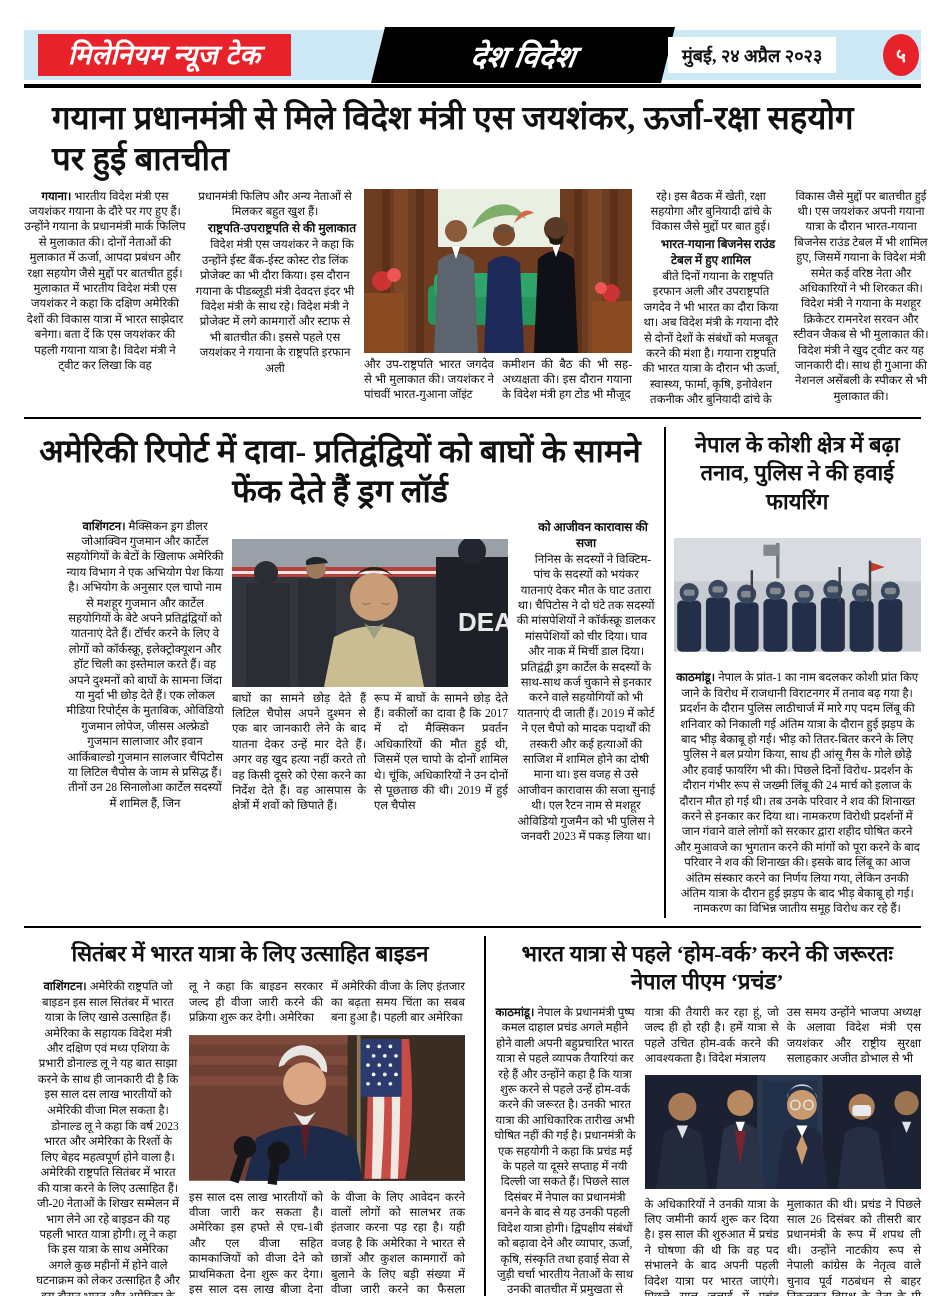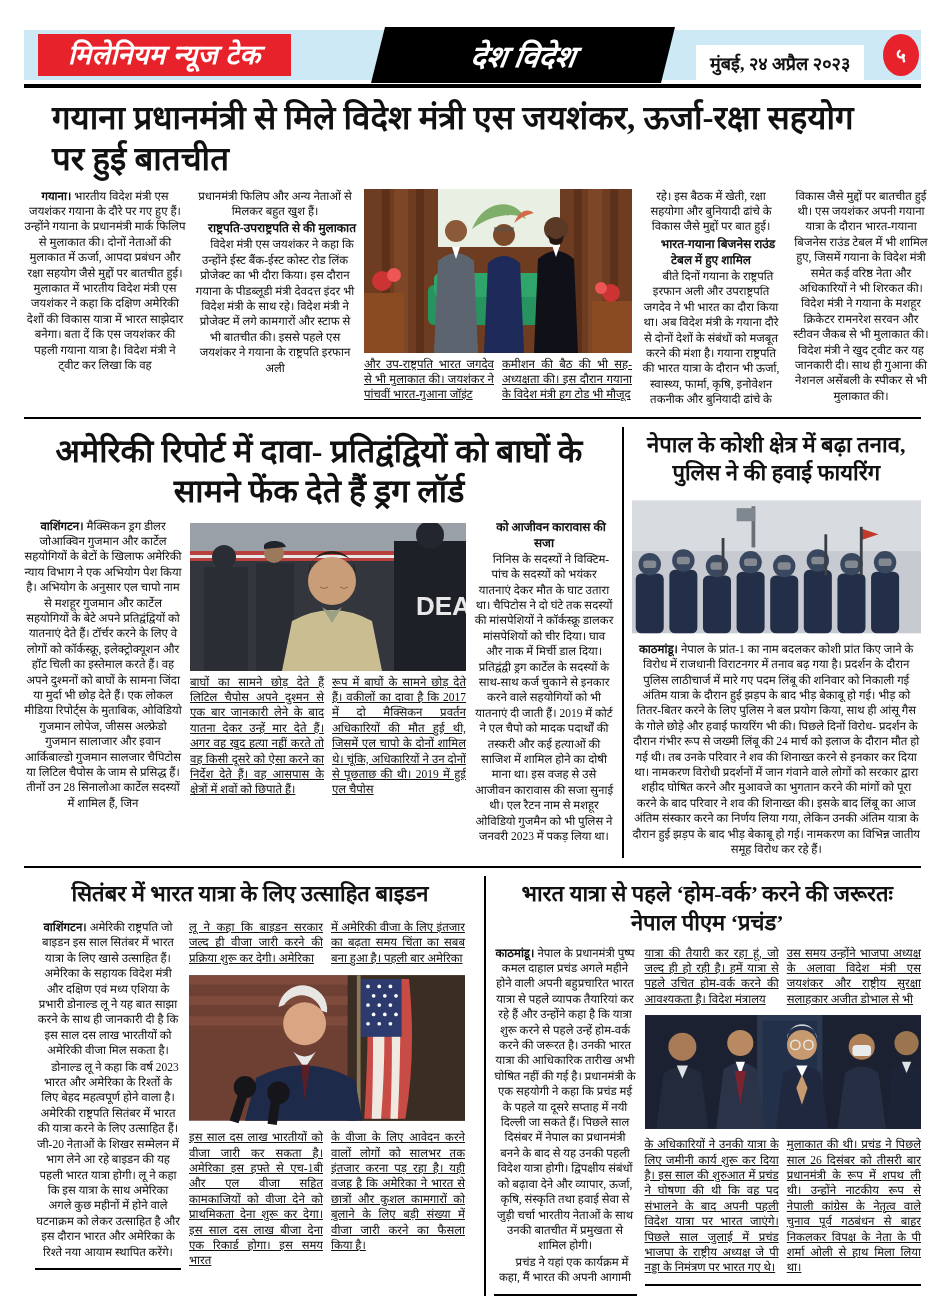--- a/index.html
+++ b/index.html
@@ -5,49 +5,49 @@
   html,body{margin:0;padding:0;background:#f3f3f3;}
   body{width:945px;font-family:"Liberation Serif","DejaVu Serif",serif;color:#111;}
   .sheet{width:945px;min-height:1296px;background:#fff;box-sizing:border-box;padding:30px 22px 14px;overflow:hidden;}
   
   .masthead{height:50px;background:#cde9f6;display:flex;align-items:center;position:relative;margin:0 2px;}
   .brand{background:#e8222a;color:#fff;font-weight:bold;font-style:italic;font-size:27px;line-height:1;
          height:42px;display:flex;align-items:center;padding:0 30px;margin-left:14px;letter-spacing:.5px;}
   .section-band{position:absolute;left:354px;top:-3px;height:56px;width:290px;background:#000;transform:skewX(-14deg);
          display:flex;align-items:center;justify-content:center;}
   .section-band span{transform:skewX(6deg);color:#fff;font-style:italic;font-weight:bold;font-size:30px;}
-  .dateline-box{position:absolute;left:672px;top:7px;height:36px;background:#fff;display:flex;align-items:center;
-         padding:0 14px;font-weight:bold;font-size:18px;margin-top:8px;}
+  .dateline-box{position:absolute;left:644px;top:7px;height:36px;background:#fff;display:flex;align-items:center;
+         padding:0 14px;font-weight:bold;font-size:18px;}
   .pageno{position:absolute;right:2px;top:4px;width:36px;height:42px;background:#e8222a;border-radius:50%;
          color:#fff;font-weight:bold;font-size:19px;display:flex;align-items:center;justify-content:center;}
   .top-rule{height:4px;background:#000;margin:4px 2px 0;}
   
   .h1{font-size:33px;font-weight:800;text-align:left;line-height:1.25;margin:10px 30px 8px;}
   .h2{font-size:32px;font-weight:800;text-align:center;line-height:1.25;margin:4px 6px 8px;}
   .h3{font-size:22px;font-weight:800;text-align:center;line-height:1.3;margin:4px 4px 8px;}
   
   .body-txt{font-size:11.5px;line-height:1.34;text-align:justify;}
   .body-txt p{margin:0 0 1px;text-indent:14px;text-align:center;}
   .body-txt p.noind{text-indent:0;}
   .dl{font-weight:bold;margin-right:3px;}
   .subhead{font-weight:bold;font-size:12px;margin:2px 0;text-indent:0;text-align:left;}
   
   .cols{display:flex;gap:8px;margin:0 2px;}
   .rule-h{height:2px;background:#000;margin:8px 2px;}
   .rule-v{width:1.5px;background:#000;flex:0 0 1.5px;}
   .photo{display:block;width:100%;}
   .photo-frame{line-height:0;margin-bottom:4px;}
   .mini-cols{display:flex;gap:8px;}
-  .mini-cols>div{flex:1;text-decoration:underline;}
+  .mini-cols>div{flex:1;}
   .end-rule{height:2px;background:#000;margin-top:8px;}
   
   .a1-c1{flex:0 0 162px;} .a1-c2{flex:0 0 162px;} .a1-photo{flex:0 0 268px;} .a1-c4{flex:0 0 142px;} .a1-c5{flex:0 0 142px;}
   
   .row2-left{flex:0 0 588px;} .row2-right{flex:1;}
-  .a2-c1{flex:0 0 158px;} .a2-mid{flex:0 0 276px;} .a2-c4{flex:0 0 140px;}
+  .a2-c1{flex:0 0 158px;margin-left:42px;} .a2-mid{flex:0 0 276px;} .a2-c4{flex:0 0 140px;}
   
   .row3-left{flex:0 0 452px;} .row3-right{flex:1;}
   .a4-c1{flex:0 0 146px;} .a4-mid{flex:1;}
   .a5-c1{flex:0 0 143px;} .a5-mid{flex:1;}
 </style>
 </head>
 <body>
 
 <div class="sheet">
 
@@ -138,21 +138,21 @@
   <div class="rule-h"></div>
 
   <div class="cols">
     <div class="row2-left">
       <div class="h2">अमेरिकी रिपोर्ट में दावा- प्रतिद्वंद्वियों को बाघों के सामने फेंक देते हैं ड्रग लॉर्ड</div>
       <div class="cols body-txt" style="margin:0;">
         <div class="a2-c1">
           <p class="noind"><b class="dl">वाशिंगटन।</b><span>मैक्सिकन ड्रग डीलर जोआक्विन गुजमान और कार्टेल सहयोगियों के बेटों के खिलाफ अमेरिकी न्याय विभाग ने एक अभियोग पेश किया है। अभियोग के अनुसार एल चापो नाम से मशहूर गुजमान और कार्टेल सहयोगियों के बेटे अपने प्रतिद्वंद्वियों को यातनाएं देते हैं। टॉर्चर करने के लिए वे लोगों को कॉर्कस्क्रू, इलेक्ट्रोक्यूशन और हॉट चिली का इस्तेमाल करते हैं। वह अपने दुश्मनों को बाघों के सामना जिंदा या मुर्दा भी छोड़ देते हैं। एक लोकल मीडिया रिपोर्ट्स के मुताबिक, ओविडियो गुजमान लोपेज, जीसस अल्फ्रेडो गुजमान सालाजार और इवान आर्किबाल्डो गुजमान सालजार चैपिटोस या लिटिल चैपोस के जाम से प्रसिद्ध हैं। तीनों उन 28 सिनालोआ कार्टेल सदस्यों में शामिल हैं, जिन</span></p>
         </div>
         <div class="a2-mid">
-          <div class="photo-frame" style="margin-top:4px;">
+          <div class="photo-frame" style="margin-top:20px;">
             <svg class="photo" viewBox="0 0 276 148" width="276" height="148">
               <rect width="276" height="148" fill="#34363d"></rect>
               <rect y="0" width="276" height="28" fill="#9aa0a8"></rect>
               <rect y="28" width="276" height="4" fill="#b8403c"></rect>
                 <rect y="32" width="276" height="3" fill="#e8e8e8"></rect>
                 <rect y="35" width="276" height="3" fill="#b8403c"></rect>
 
               <g fill="#2a2d34">
                   <circle cx="34" cy="34" r="12"></circle>
                   <rect x="14" y="44" width="44" height="104"></rect>

